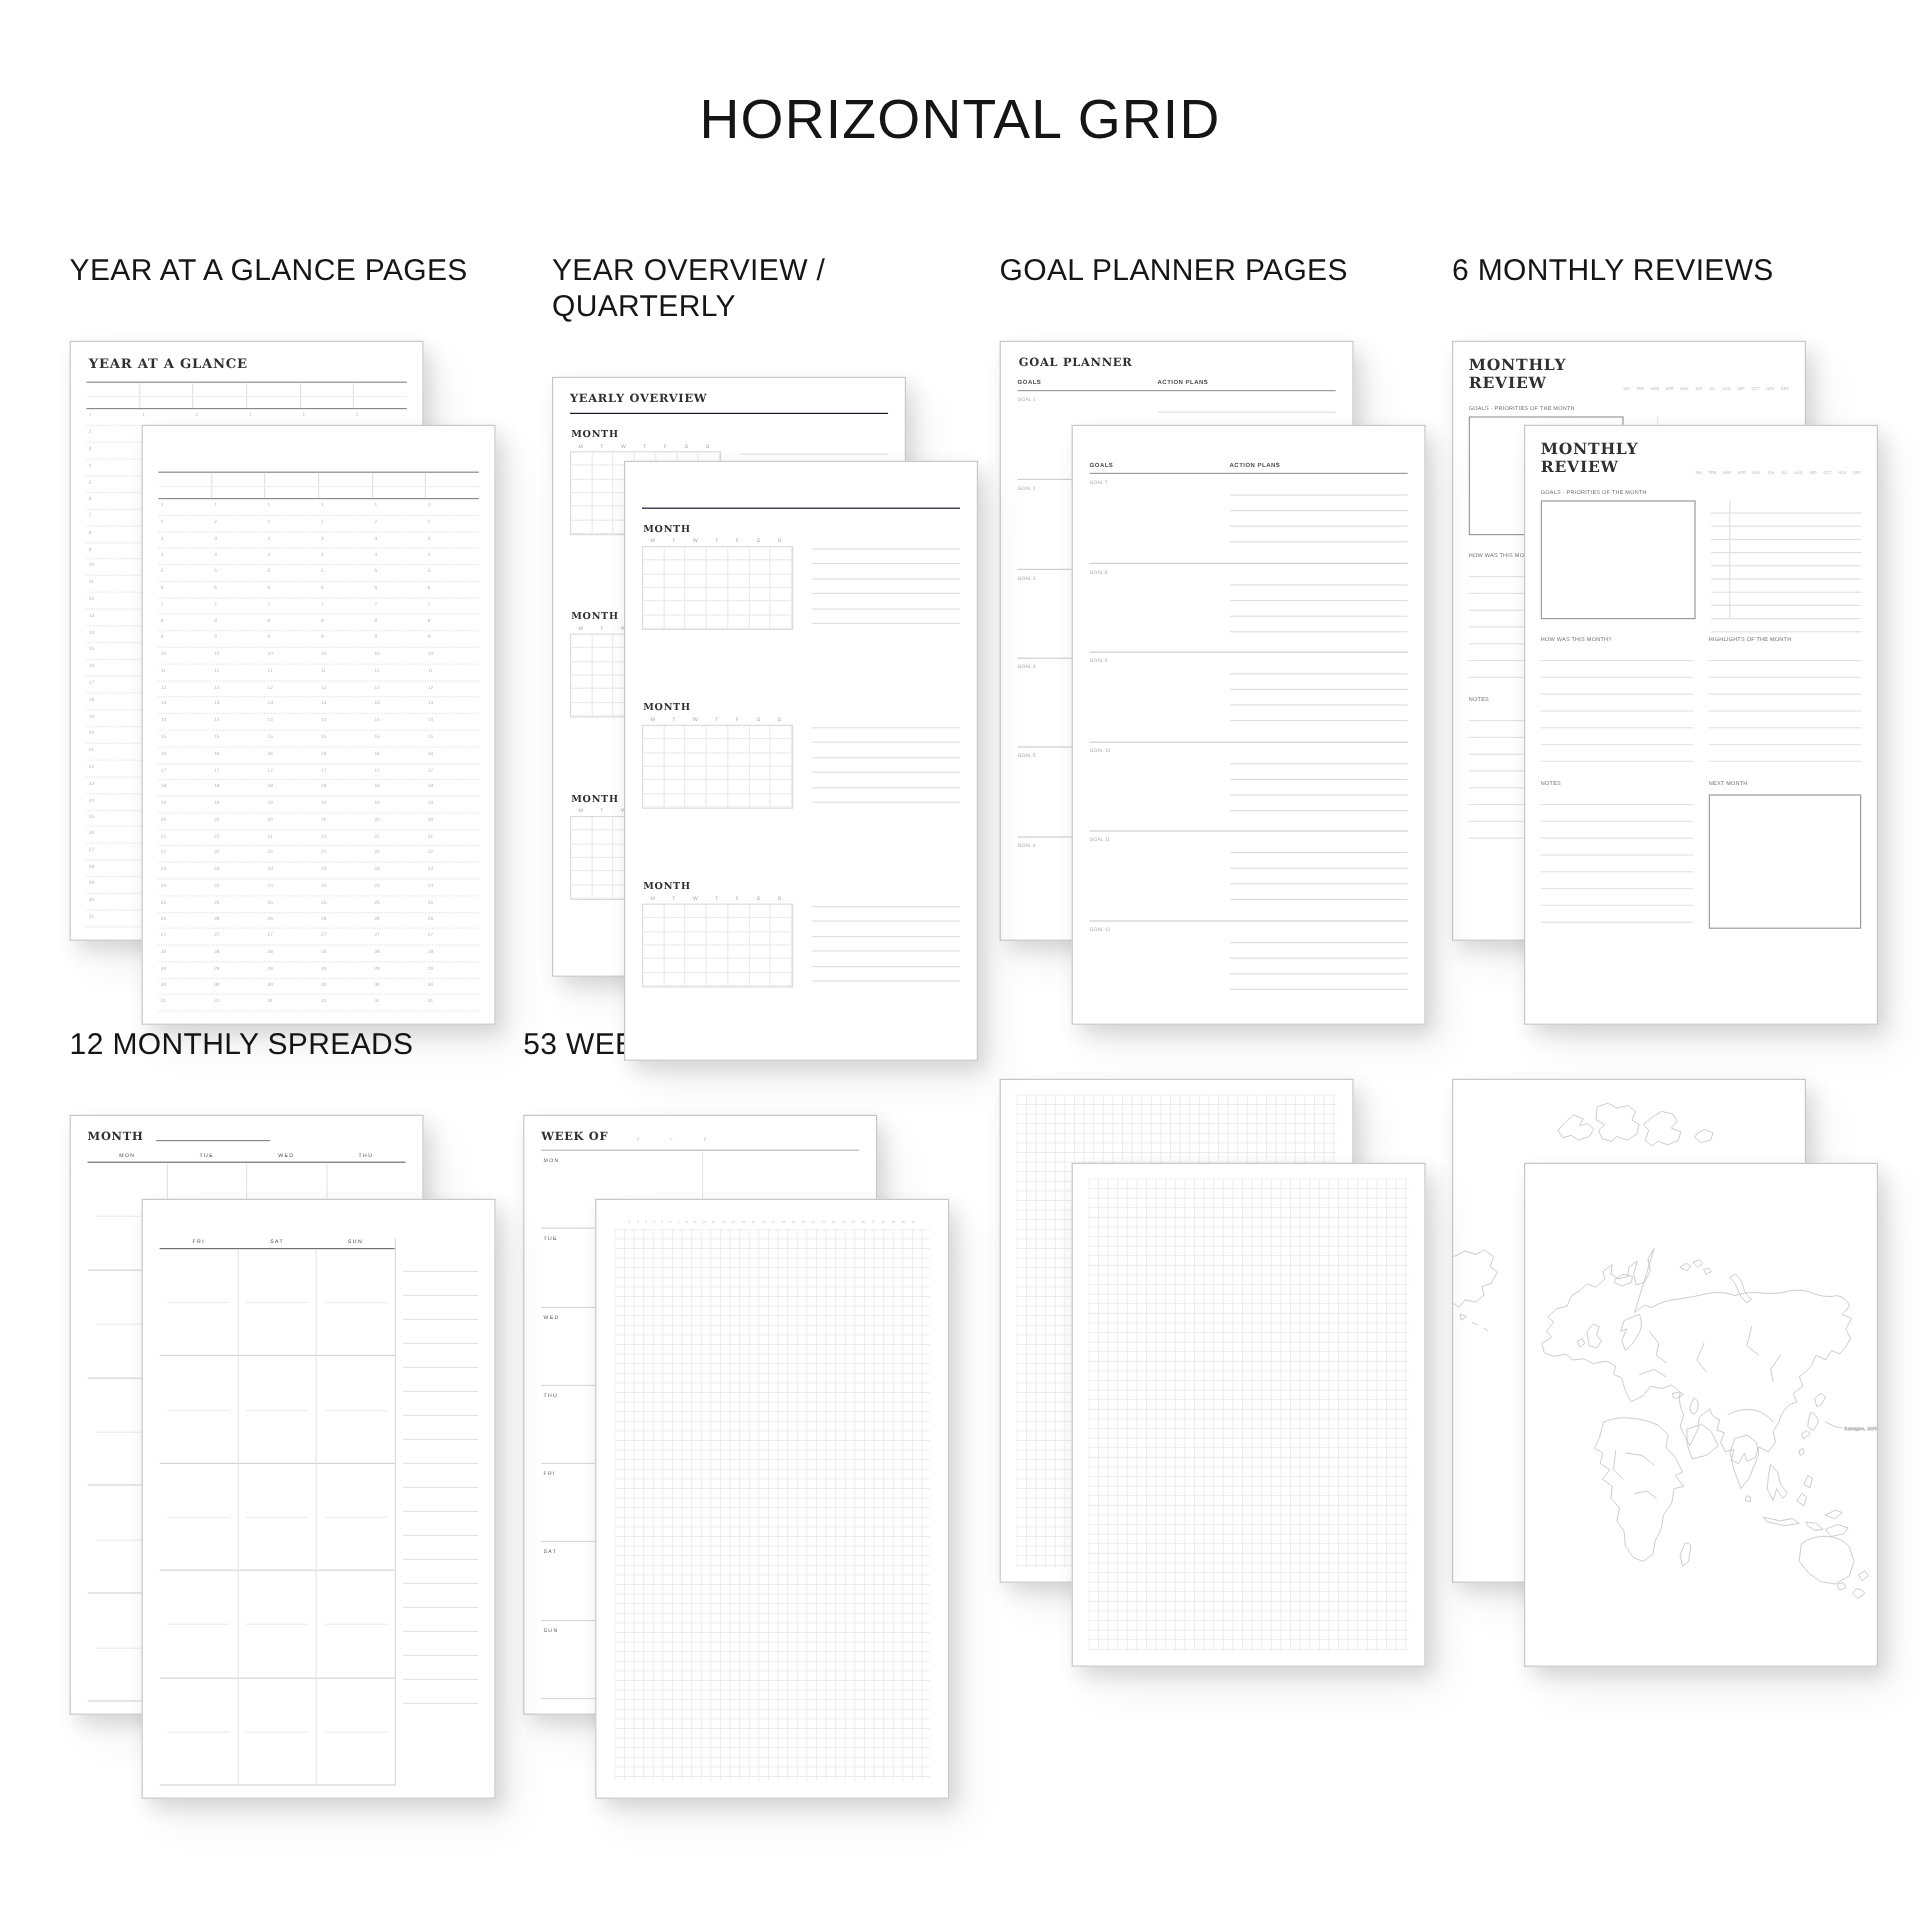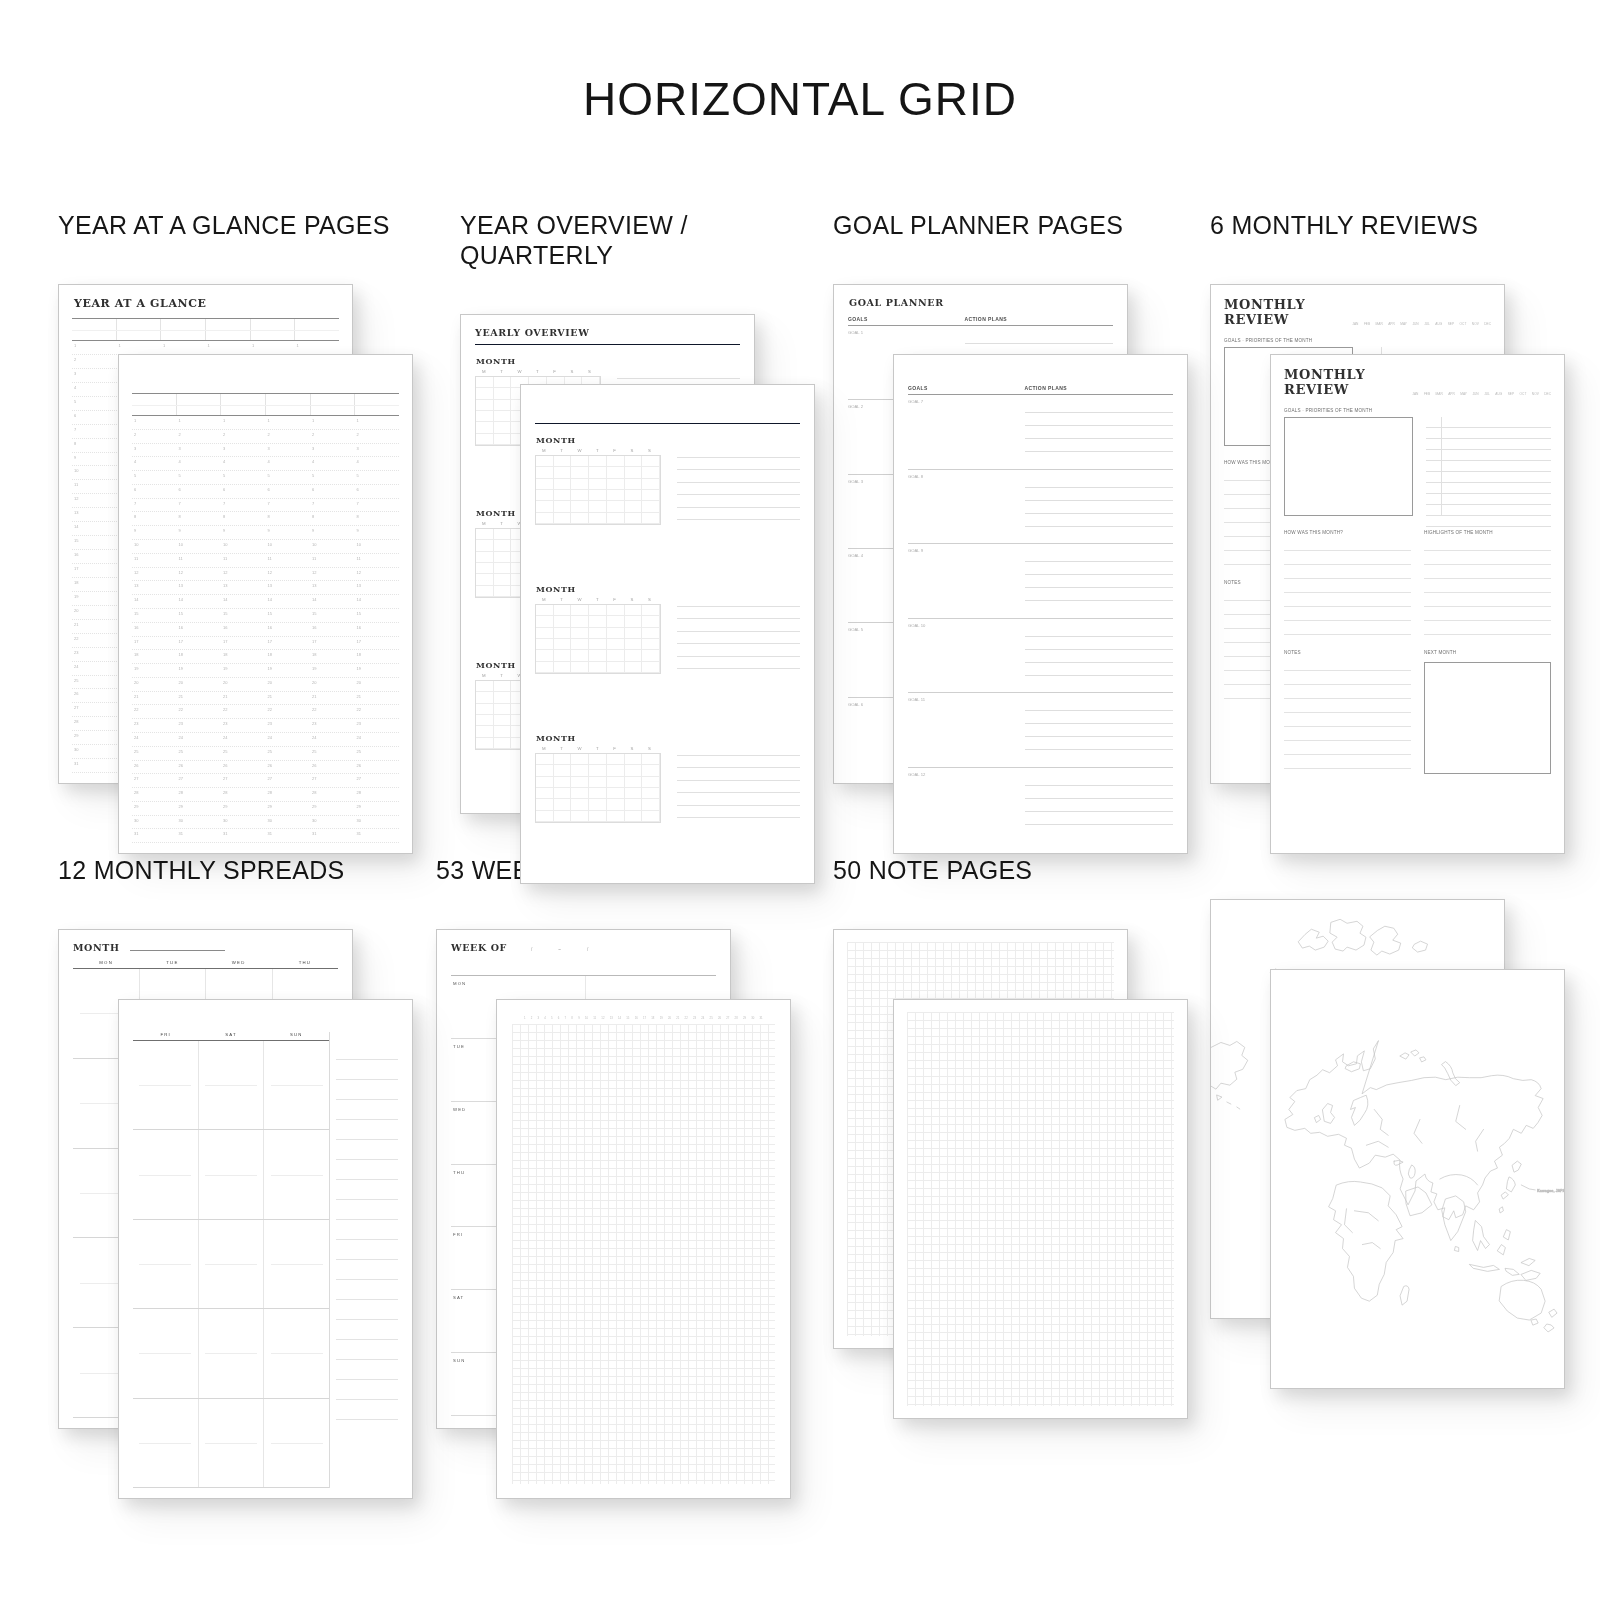--- a/index.html
+++ b/index.html
@@ -92,21 +92,21 @@
   .msp-cell{flex:1;border-right:1px solid #e6e6e6;position:relative;}
   .msp-cell:last-child{border-right:none;}
   .msp-cell::after{content:"";position:absolute;left:10%;right:10%;top:50%;border-top:1px solid #ededed;}
   .msp-front{flex:1;display:flex;min-height:0;}
   .msp-left{width:196px;display:flex;flex-direction:column;flex:none;}
   .msp-notes{flex:1;border-left:1px solid #dadada;padding:8px 0 0 6px;}
   .msp-nline{height:19px;border-bottom:1px solid #e3e3e3;}
 
   
   .wk-wrap{padding:12px 14px;height:100%;display:flex;flex-direction:column;}
-  .wk-trow{display:flex;align-items:flex-end;border-bottom:1px solid #b9b9b9;padding-bottom:22px;flex:none;}
+  .wk-trow{display:flex;align-items:flex-end;border-bottom:1px solid #b9b9b9;padding-bottom:5px;flex:none;}
   .wk-title{font-size:9.5px;}
   .wk-marks{display:flex;margin-left:24px;gap:26px;font-size:4.6px;color:#9a9a9a;padding-bottom:1px;}
   .wk-body{flex:1;position:relative;display:flex;flex-direction:column;}
   .wk-row{flex:1;border-bottom:1px solid #dadada;font-size:4.3px;letter-spacing:1.1px;color:#555;padding:5px 0 0 2px;box-sizing:border-box;}
   .wk-vdiv{position:absolute;left:134px;top:0;bottom:12px;border-left:1px solid #e8e8e8;}
   .wk-nums{display:flex;justify-content:space-between;padding:4px 13px 4px;font-size:2.8px;color:#c0c0c0;flex:none;}
   .grid-paper{
     background-image:
       linear-gradient(to right,#ececec 1px,transparent 1px),
       linear-gradient(to bottom,#ececec 1px,transparent 1px);
@@ -1517,21 +1517,20 @@
           <span>28</span>
           <span>29</span>
           <span>30</span>
           <span>31</span>
         </div>
         <div class="wk-grid grid-paper"></div>
       </div>
     </div>
 </section>
 <section class="cell" style="left:808px;top:855px">
-  <div class="cell-label">50 NOTE PAGES</div>
   <div class="thumb">
       <div class="pg page-back">
         <div class="note-area grid-paper"></div>
       </div>
       <div class="pg page-front">
         <div class="note-area grid-paper"></div>
       </div>
     </div>
 </section>
 <section class="cell" style="left:1185px;top:855px">

